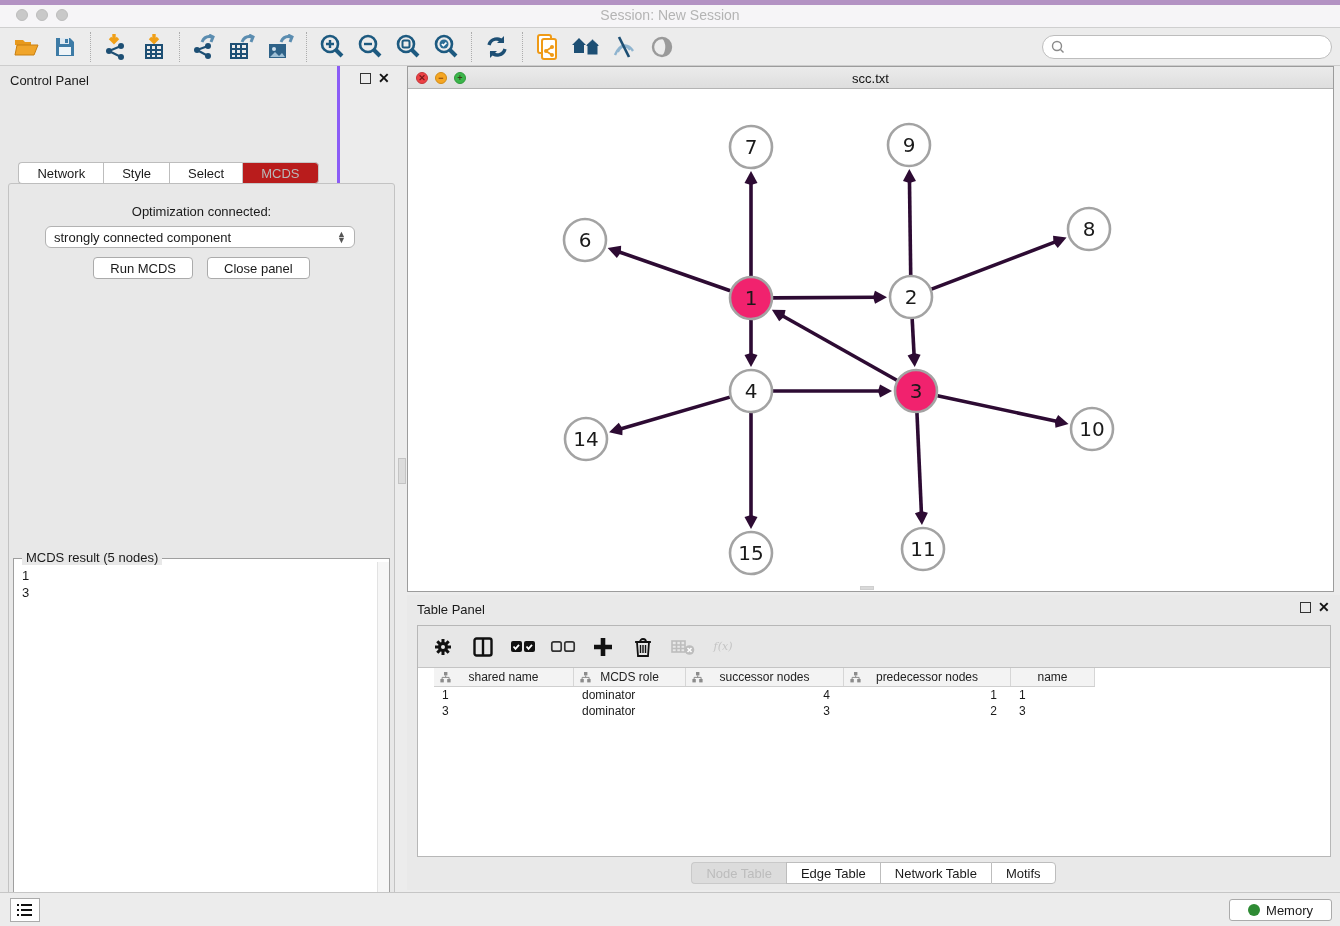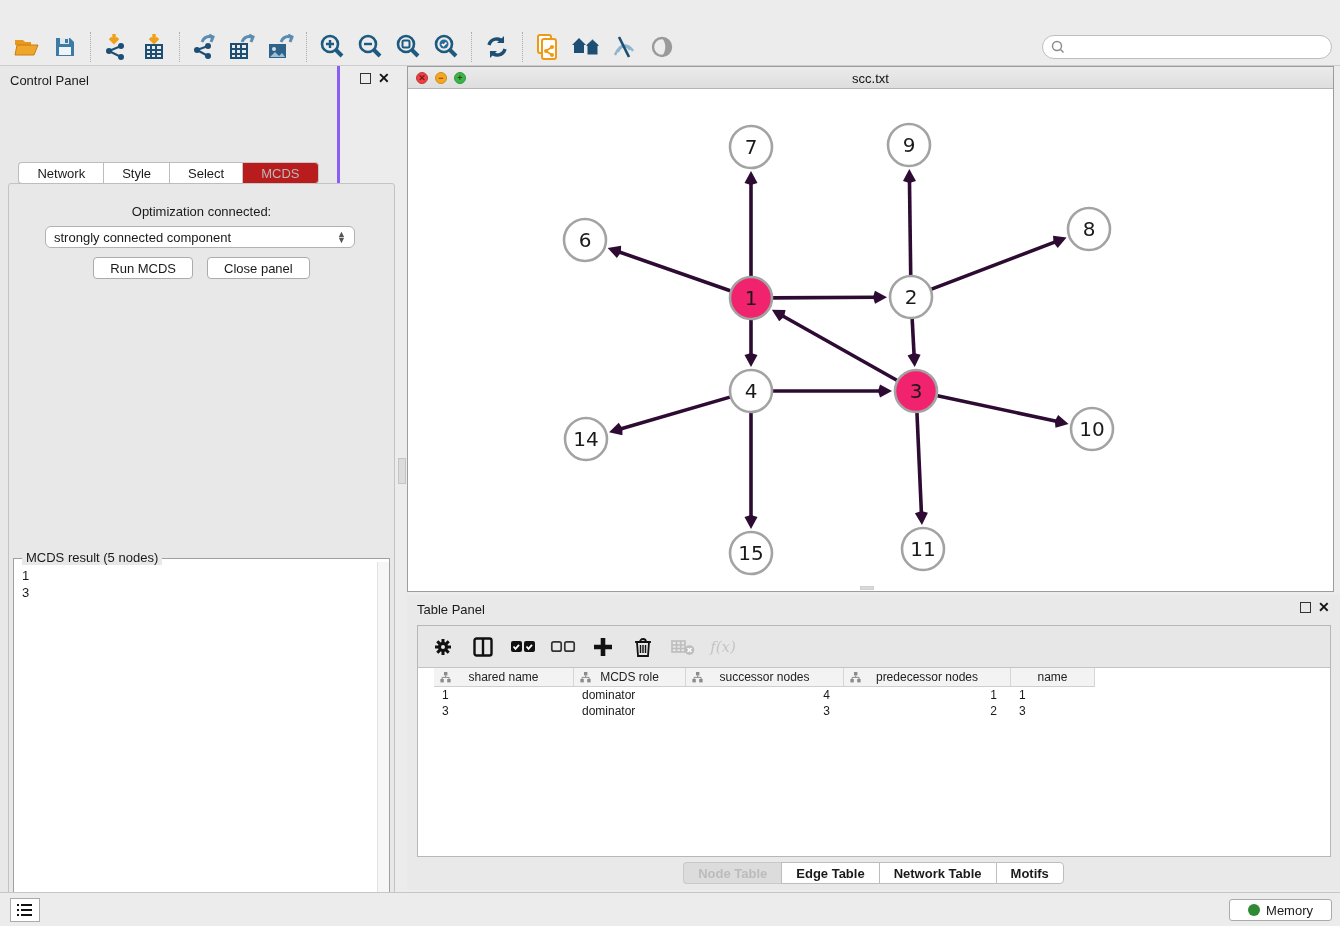--- a/index.html
+++ b/index.html
@@ -65,50 +65,57 @@
   .net-grip { position:absolute; left:452px; bottom:1px; width:14px; height:4px; background:#d9d9d9; border:1px solid #cfcfcf; }
   
   .vsplit-grip { position:absolute; left:398px; top:458px; width:8px; height:26px;
     background:#dcdcdc; border:1px solid #c4c4c4; z-index:5; }
   
   .table-panel { position:absolute; left:407px; top:595px; width:933px; height:295px; background:#e9e9e9; }
   .tp-box { position:absolute; left:10px; top:30px; width:914px; height:232px; border:1px solid #b7b7b7; background:#fff; }
   .tp-toolbar { position:absolute; left:0; top:0; width:100%; height:42px; background:#e7e7e7;
     border-bottom:1px solid #c4c4c4; display:flex; align-items:center; gap:14px; padding:0 12px; }
   .tp-tool { width:26px; height:26px; display:flex; align-items:center; justify-content:center; }
-  .fx-label { font-family:"DejaVu Serif", serif; font-style:italic; font-size:15px; color:#c4c4c4; }
+  .fx-label { font-family:"DejaVu Serif", serif; font-style:italic; font-size:11px; color:#c4c4c4; }
   .tbl { position:absolute; left:16px; top:42px; width:661px; }
   .tbl-header { display:flex; height:19px; background:#f3f3f3; border-bottom:1px solid #cfcfcf; }
   .th { display:flex; align-items:center; justify-content:center; gap:6px; border-right:1px solid #d6d6d6;
     font-size:12px; color:#222; position:relative; }
   .th .attr-ic { position:absolute; left:6px; top:4px; }
   .tbl-row { display:flex; height:16px; background:#fff; }
   .td { font-size:12px; padding:1px 8px; overflow:hidden; white-space:nowrap; }
   .td.r { text-align:right; padding-right:14px; }
   
   .tp-tabs { position:absolute; left:0; bottom:6px; width:100%; display:flex; justify-content:center; }
   .tp-tab { height:22px; padding:8px 14px; background:#fff; border:1px solid #bdbdbd; border-right:none;
-    display:flex; align-items:center; font-size:13px; font-weight:bold; }
+    display:flex; align-items:center; font-size:13px; font-weight:normal; }
   .tp-tab:first-child { border-radius:4px 0 0 4px; }
   .tp-tab.last { border-right:1px solid #bdbdbd; border-radius:0 4px 4px 0; }
   .tp-tab.active { background:#dcdcdc; color:#bcbcbc; border-color:#c9c9c9; }
   
   .statusbar { position:absolute; left:0; top:892px; width:1340px; height:34px;
     background:#ececec; border-top:1px solid #c6c6c6; }
   .status-left-btn { position:absolute; left:10px; top:5px; width:30px; height:24px; background:#fff;
     border:1px solid #ababab; display:flex; align-items:center; justify-content:center; }
   .memory-btn { position:absolute; right:8px; top:6px; height:22px; background:#fff; border:1px solid #ababab;
     border-radius:3px; display:flex; align-items:center; gap:6px; padding:0 18px; font-size:13px; }
   .mem-dot { width:12px; height:12px; border-radius:50%; background:#2e8b34; }
 </style>
 </head>
 <body>
 
 <div id="app">
 
+  <div class="titlebar">
+    <div class="accent"></div>
+    <div class="traffic" style="left:16px"></div>
+    <div class="traffic" style="left:36px"></div>
+    <div class="traffic" style="left:56px"></div>
+    <div class="title-text">Session: New Session</div>
+  </div>
 
   <div class="toolbar">
     <div class="tool-btn">
       <svg width="26" height="22" viewBox="0 0 26 22">
           <path d="M1 4 h8 l2 2 h6 v3 h-16 z" fill="#e8991c"></path>
           <path d="M3 9 h21 l-4 10 h-19 z" fill="#f0a52b" stroke="#c87f10"></path>
         </svg>
     </div>
     <div class="tool-btn">
       <svg width="22" height="22" viewBox="0 0 22 22">

